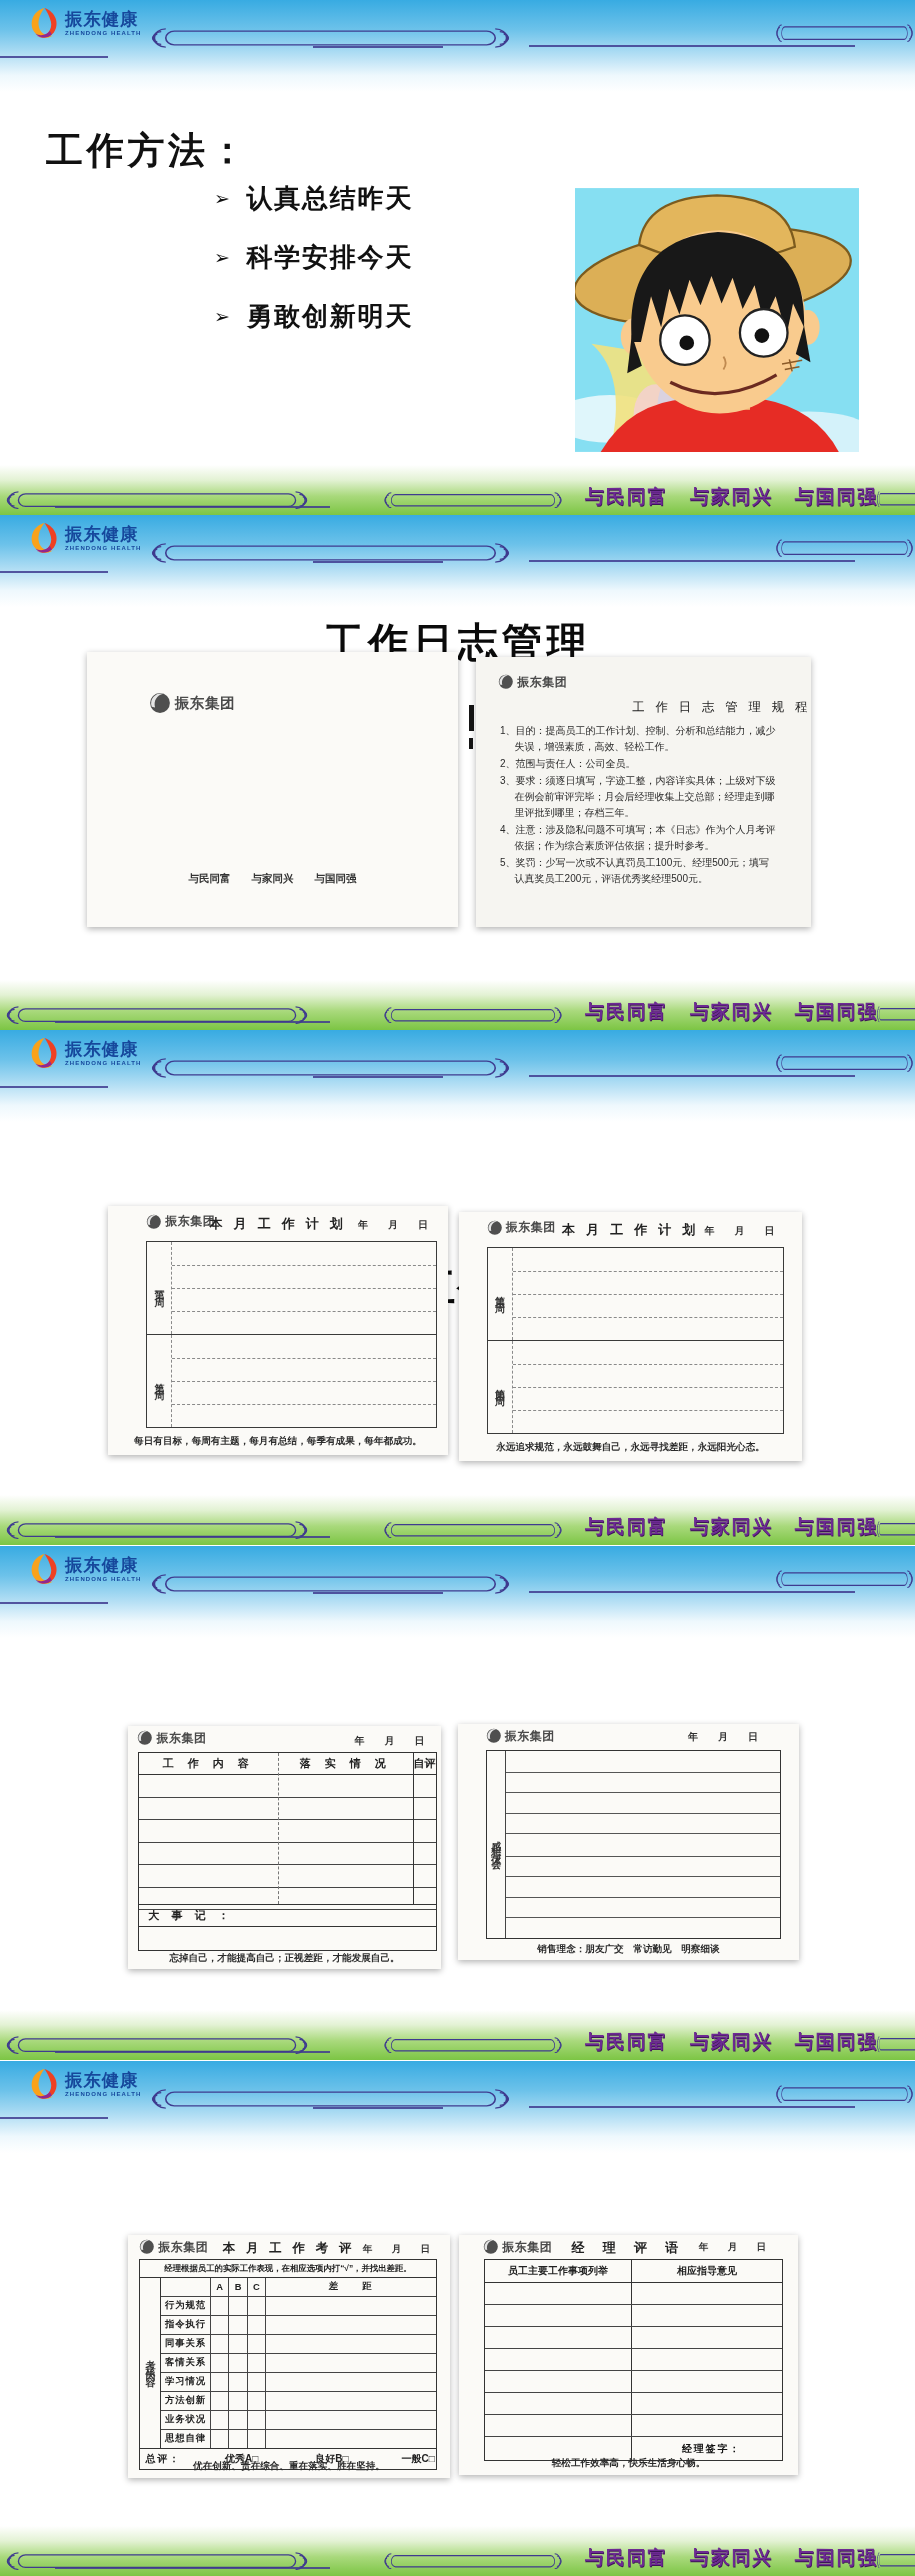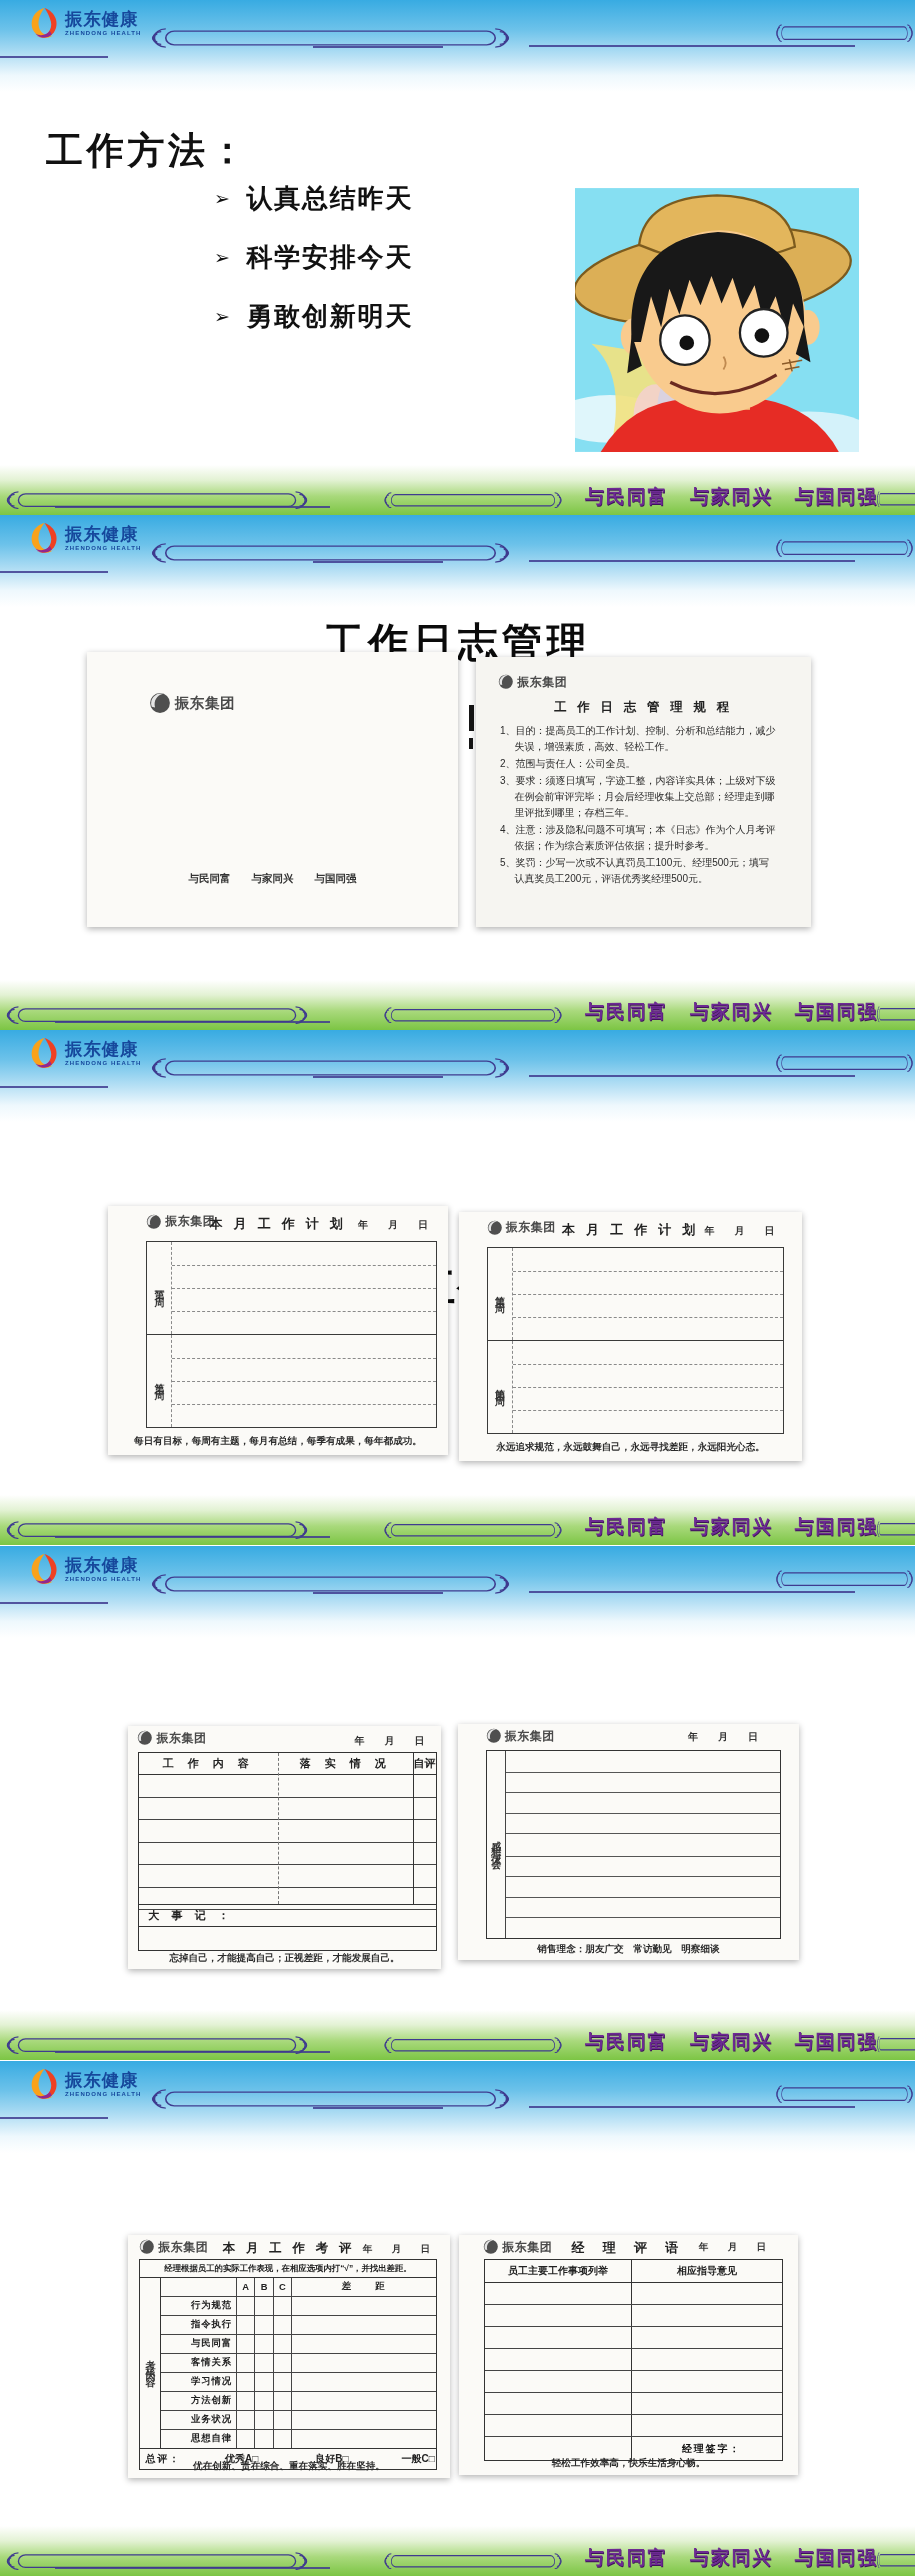--- a/index.html
+++ b/index.html
@@ -37,21 +37,21 @@
   .paper{position:absolute;background:#fbfaf7;box-shadow:0 1.8px 6.4px rgba(0,0,0,.30);}
   .group-logo{display:flex;align-items:center;gap:3.7px;position:absolute;}
   .gl-text{font-weight:bold;color:#4a4a4a;font-size:12px;letter-spacing:0.5px;}
   .gl-lg .gl-text{font-size:14.6px;}
   .scan{color:#2e2e2e;}
 
   
   .cover-title{position:absolute;left:0;right:0;top:117px;text-align:center;font-size:25px;font-weight:bold;
     letter-spacing:13px;color:#222;}
   .cover-slogan{position:absolute;left:0;right:0;top:220px;text-align:center;font-size:10.5px;font-weight:bold;color:#333;}
-  .rules-title{position:absolute;left:0;right:0;top:42px;text-align:center;font-size:12.4px;font-weight:bold;
+  .rules-title{position:absolute;left:0;right:0;top:42px;text-align:right;font-size:12.4px;font-weight:normal;
     letter-spacing:3.7px;color:#222;}
   .rules-list{position:absolute;left:24px;top:66px;width:276px;font-size:10px;line-height:16px;color:#2b2b2b;}
   .rule-item{text-indent:-14.6px;padding-left:14.6px;margin-bottom:0.9px;font-weight:normal;}
   .gutter-mark{position:absolute;background:#141414;}
 
   
   .form-head{position:absolute;left:0;right:0;top:5.5px;height:24px;}
   .f-title{position:absolute;left:0;right:0;text-align:center;font-size:13px;font-weight:bold;letter-spacing:3.7px;color:#222;top:3.7px;}
   .f-date{position:absolute;font-size:10px;font-weight:bold;color:#333;top:6.4px;}
   .f-caption{position:absolute;left:0;right:0;text-align:center;font-size:9.6px;font-weight:bold;color:#2b2b2b;}
@@ -89,21 +89,21 @@
   
   .t5{position:absolute;border:1.8px solid #333;}
   .t5instr{height:16.5px;border-bottom:0.9px solid #333;display:flex;align-items:center;justify-content:center;
     font-size:8.4px;font-weight:bold;color:#222;white-space:nowrap;}
   .t5main{display:flex;}
   .t5side{width:20px;border-right:0.9px solid #333;display:flex;align-items:center;justify-content:center;
     font-size:10px;font-weight:bold;letter-spacing:5.5px;color:#333;}
   .t5grid{flex:1;}
   .t5gr{display:flex;height:18px;border-bottom:0.9px solid #444;font-size:9.4px;font-weight:bold;color:#222;}
   .t5gr:last-child{border-bottom:none;font-family:Liberation Serif, serif;}
-  .t5c0{width:49px;border-right:0.9px solid #444;display:flex;align-items:center;justify-content:center;letter-spacing:0.9px;margin-left:26px;}
+  .t5c0{width:49px;border-right:0.9px solid #444;display:flex;align-items:center;justify-content:center;letter-spacing:0.9px;}
   .t5ca{width:17.4px;border-right:0.9px solid #444;display:flex;align-items:center;justify-content:center;}
   .t5cg{flex:1;display:flex;align-items:center;justify-content:center;letter-spacing:1.8px;}
   .t5sum{height:20px;border-top:0.9px solid #333;display:flex;align-items:center;font-size:10px;font-weight:bold;color:#222;}
   .t5sum .lbl{margin-left:5.5px;letter-spacing:1.8px;}
   .t5sum .o1{margin-left:44px;}
   .t5sum .o2{margin-left:57px;}
   .t5sum .o3{margin-left:53px;}
 
   
   .t6{position:absolute;border:1.8px solid #333;}
@@ -538,21 +538,21 @@
               <div class="t5cg"></div>
           </div>
           <div class="t5gr">
             <div class="t5c0">指令执行</div>
             <div class="t5ca"></div>
               <div class="t5ca"></div>
               <div class="t5ca"></div>
               <div class="t5cg"></div>
           </div>
           <div class="t5gr">
-            <div class="t5c0">与民同富</div>
+            <div class="t5c0">同事关系</div>
             <div class="t5ca"></div>
               <div class="t5ca"></div>
               <div class="t5ca"></div>
               <div class="t5cg"></div>
           </div>
           <div class="t5gr">
             <div class="t5c0">客情关系</div>
             <div class="t5ca"></div>
               <div class="t5ca"></div>
               <div class="t5ca"></div>

